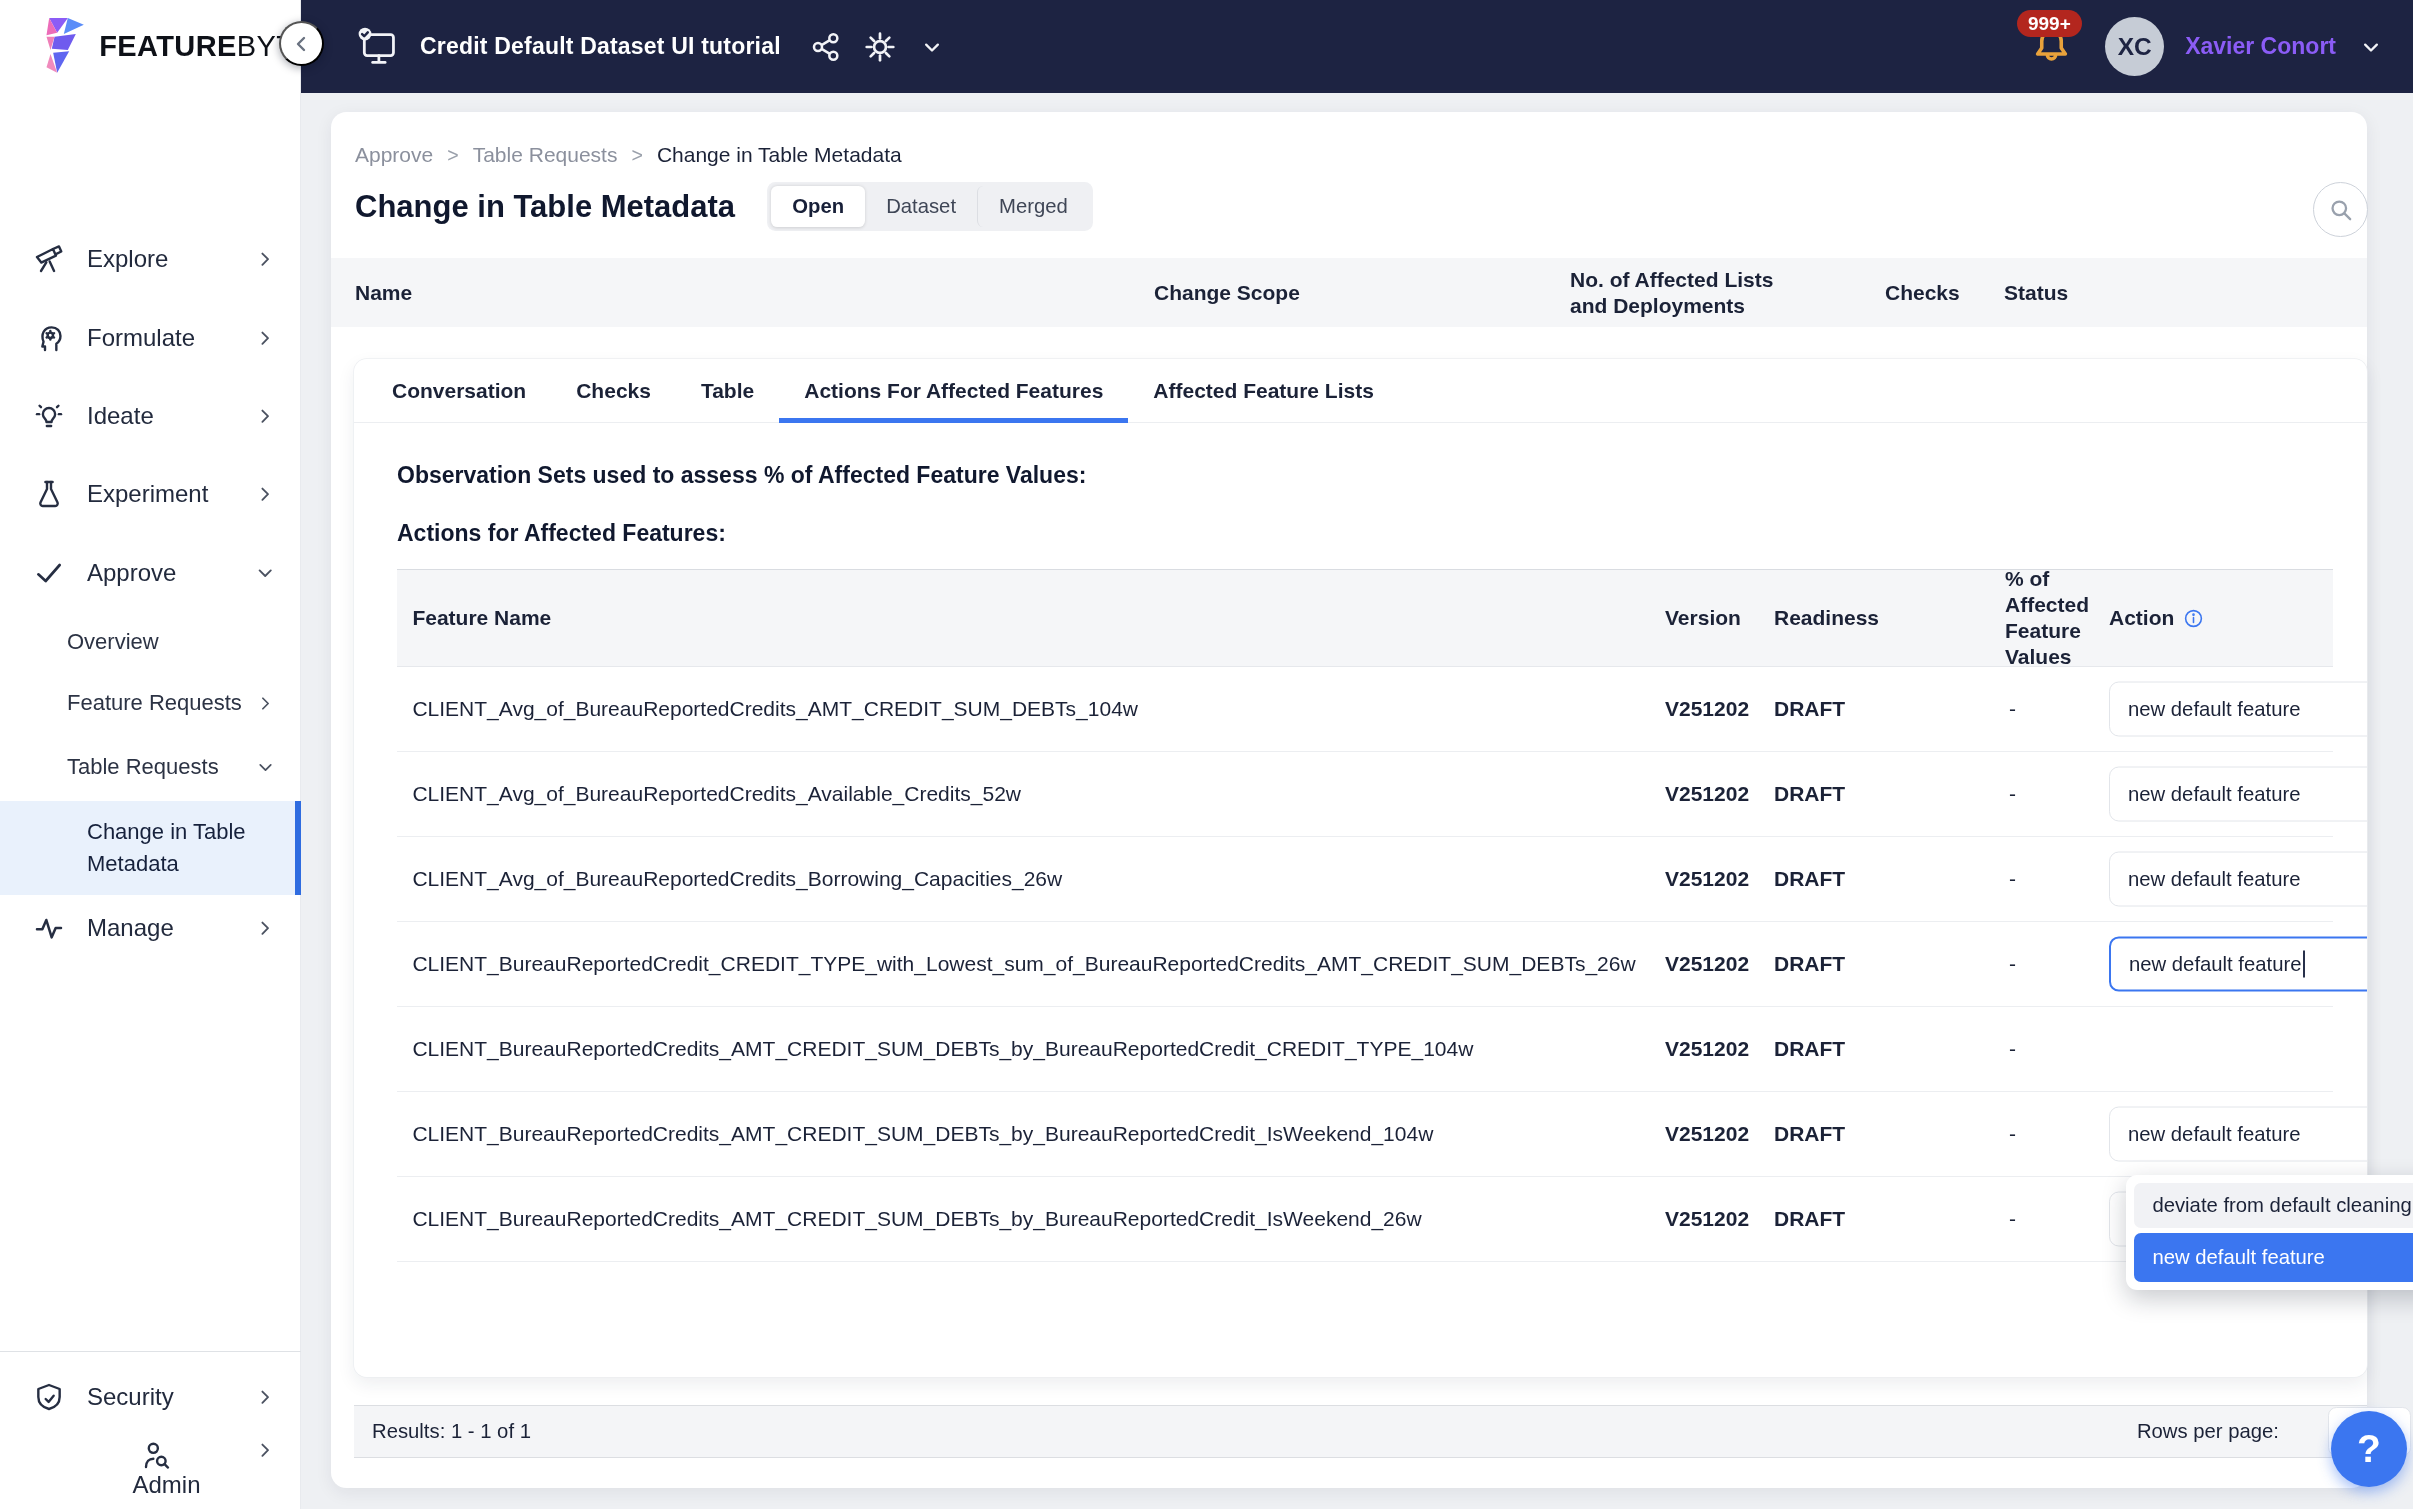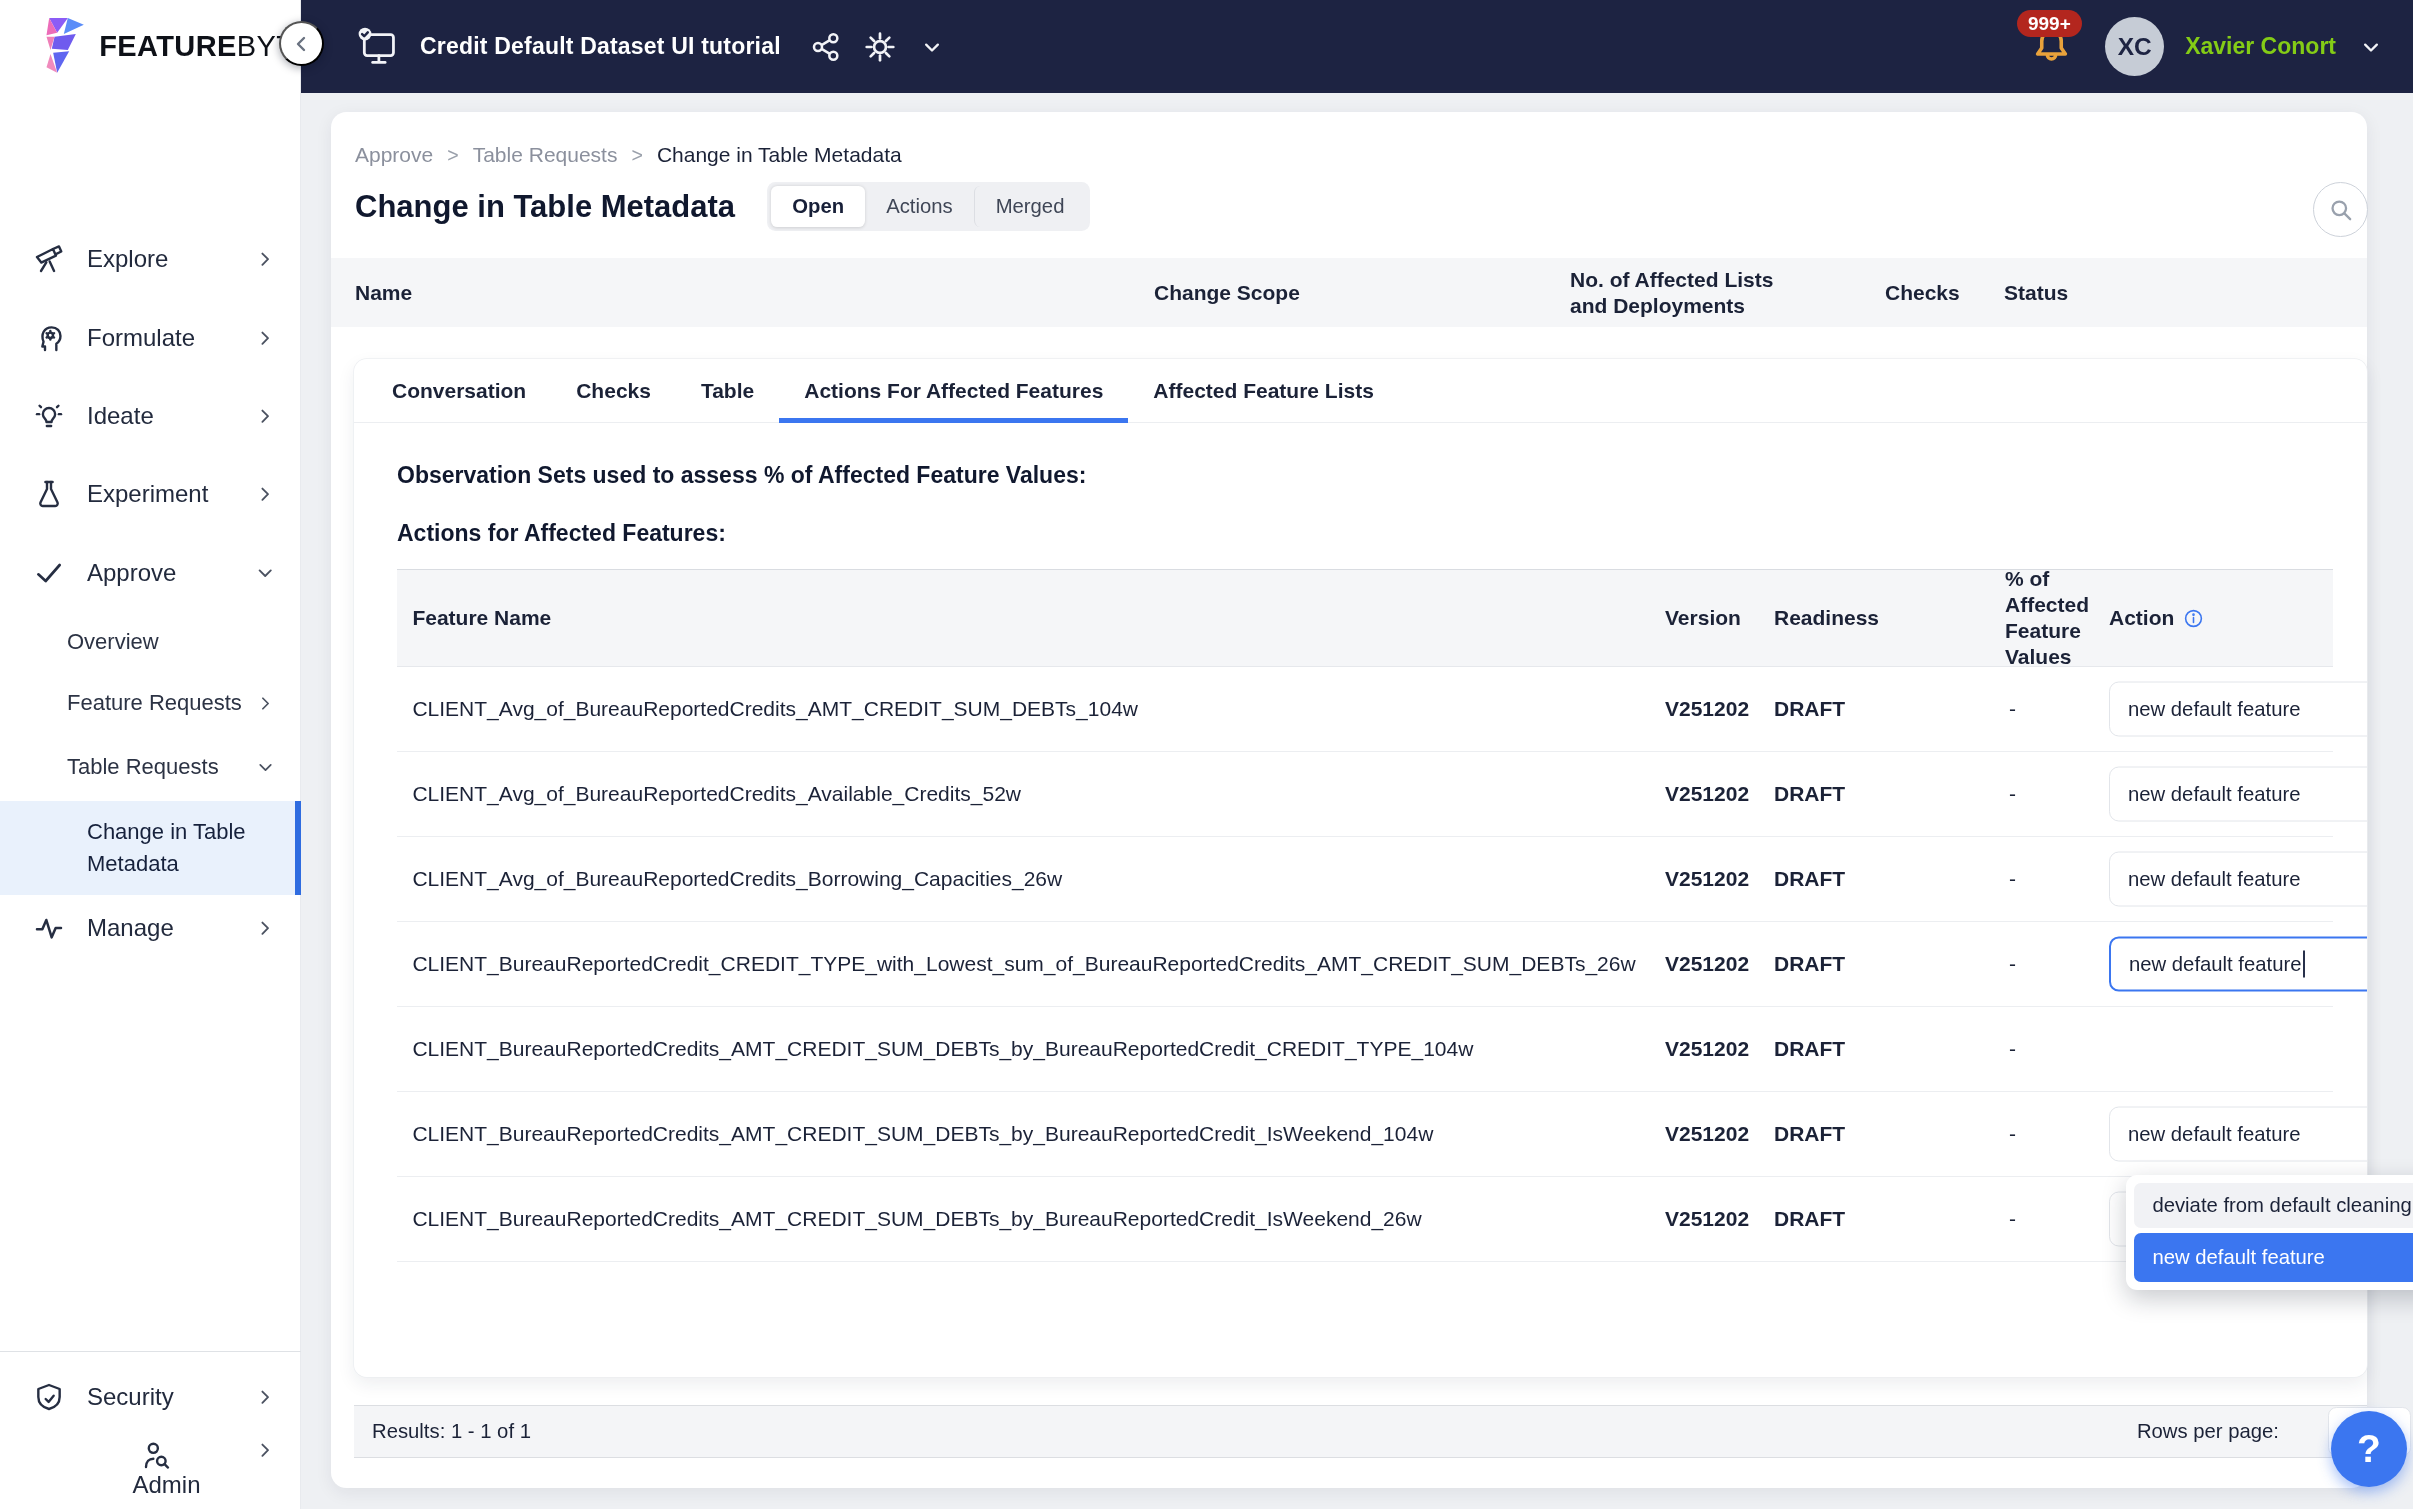--- a/index.html
+++ b/index.html
@@ -15,21 +15,21 @@
   .topbar { position:absolute; left:0; top:0; width:2413px; height:93px; background:#1d2342; z-index:10; }
   .topbar-left { position:absolute; left:356px; top:0; height:93px; display:flex; align-items:center; gap:21px; }
   .ws-title { color:#fff; font-size:23px; font-weight:600; letter-spacing:0.2px; }
   .tb-icon { display:flex; align-items:center; justify-content:center; }
   .topbar-right { position:absolute; right:28px; top:0; height:93px; display:flex; align-items:center; gap:21px; }
   .bell-wrap { position:relative; width:45px; height:45px; margin-right:9.8px; }
   .badge { position:absolute; top:-14px; left:-12.6px; background:#b3261e; color:#fff; font-size:19px; font-weight:700;
            padding:4.2px 11.2px; border-radius:18px; line-height:1; }
   .avatar { width:59px; height:59px; border-radius:50%; background:#c6ccd6; display:flex; align-items:center; justify-content:center;
             color:#1d2342; font-size:24.5px; font-weight:700; }
-  .user-name { color:#84cc16; font-size:23px; font-weight:600; }
+  .user-name { color:#8b5cf6; font-size:23px; font-weight:600; }
 
   .collapse-btn { position:absolute; left:279px; top:21px; width:45px; height:45px; border-radius:50%;
                   background:#fff; box-shadow:0 2.1px 8.4px rgba(10,15,35,.35); z-index:30;
                   display:flex; align-items:center; justify-content:center; }
 
   
   .sidebar { position:absolute; left:0; top:0; bottom:0; width:301px; background:#fff; z-index:20;
              border-right:1.4px solid #e8eaee; }
   .logo { position:absolute; left:45px; top:18px; display:flex; align-items:center; gap:11.2px; }
   .logo-text { font-size:29px; color:#0e1118; letter-spacing:0.4px; }
@@ -378,21 +378,21 @@
     <span class="sep">&gt;</span>
     <span>Table Requests</span>
     <span class="sep">&gt;</span>
     <span class="current">Change in Table Metadata</span>
   </div>
 
   <div class="title-row">
     <span class="page-title">Change in Table Metadata</span>
     <div class="segmented">
       <span class="segment selected">Open</span>
-      <span class="segment">Actions</span>
+      <span class="segment">Dataset</span>
       <span class="segment divided">Merged</span>
     </div>
   </div>
 
   <button class="search-btn">
     <svg width="29" height="29" viewBox="0 0 24 24" fill="none" stroke="#99a1ad" stroke-width="1.9" stroke-linecap="round">
       <circle cx="11" cy="11" r="5.6"></circle>
       <line x1="15.4" y1="15.4" x2="20" y2="20"></line>
     </svg>
   </button>

